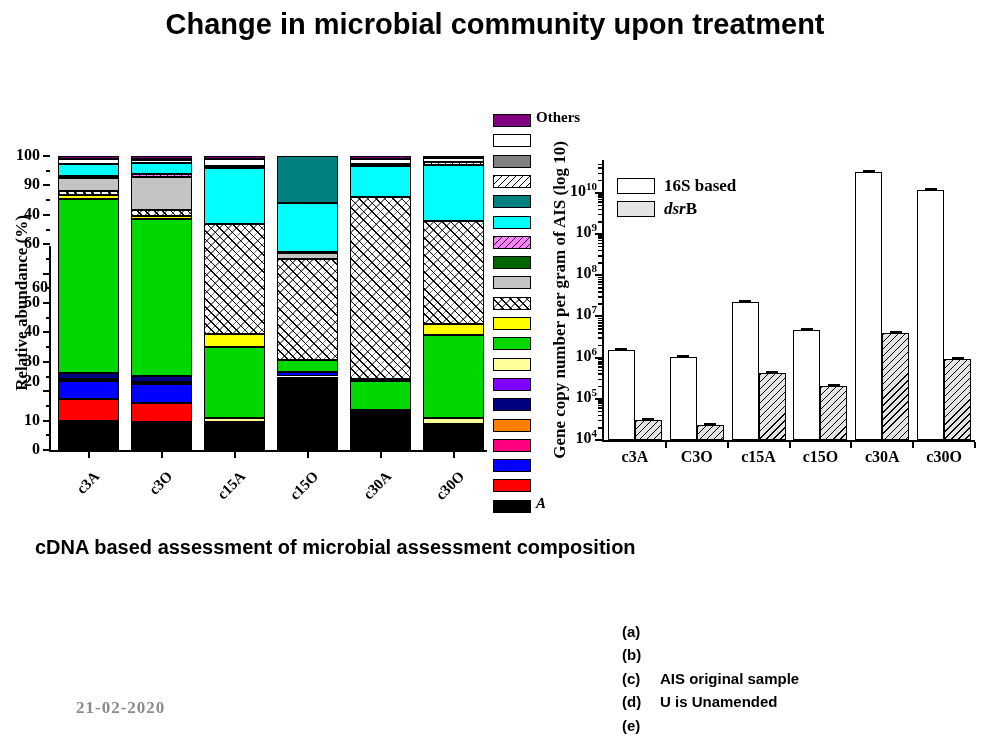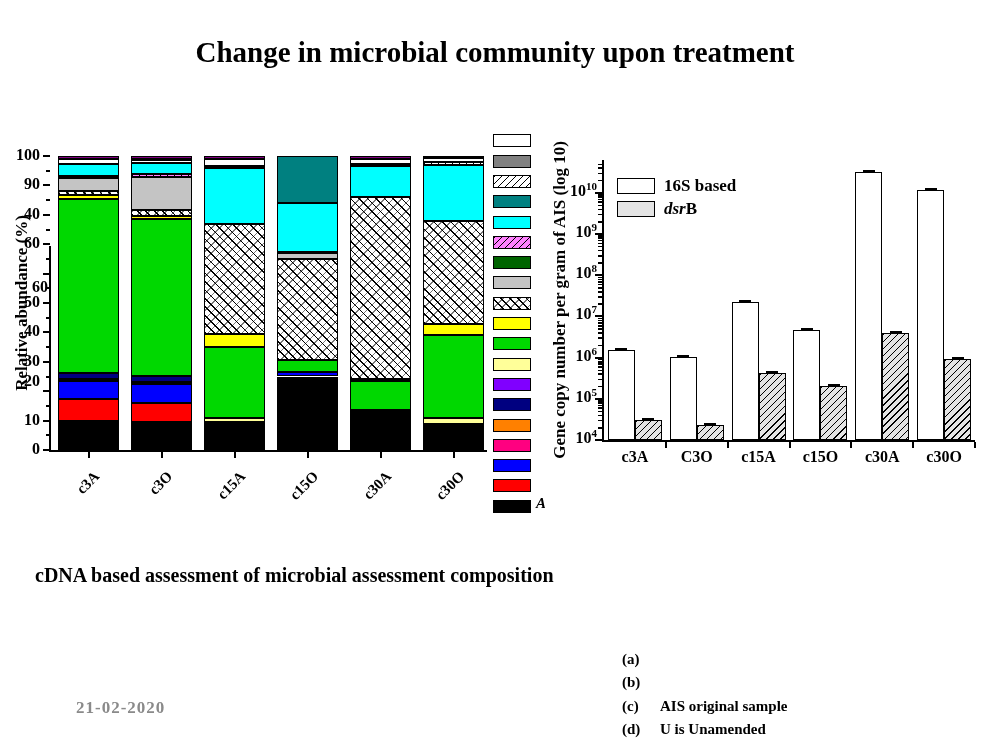--- a/index.html
+++ b/index.html
@@ -1,18 +1,18 @@
 <!DOCTYPE html>
 <html><head>
 <meta charset="utf-8">
 <style>
   html,body{margin:0;padding:0;background:#fff;}
   #slide{position:relative;width:990px;height:743px;background:#fff;overflow:hidden;
          font-family:"Liberation Serif", serif;}
-  .sans{font-family:Liberation Serif, serif;margin-top:28px;}
+  .sans{font-family:Liberation Sans, sans-serif;}
   #title{position:absolute;left:0;top:8px;width:100%;text-align:center;
          font-weight:bold;font-size:29px;color:#000;}
   #subtitle{position:absolute;left:35px;top:536px;font-weight:bold;font-size:20px;color:#000;}
   #date{position:absolute;left:76px;top:698px;font-weight:bold;font-size:17px;
         color:#8a8a8a;letter-spacing:1px;font-family:"Liberation Serif", serif;}
   #notes{position:absolute;left:622px;top:620px;width:365px;font-weight:bold;font-size:15px;}
   .note-row{display:flex;line-height:23.4px;}
   .note-key{width:38px;flex:none;}
   
   #stack-chart{position:absolute;left:0;top:100px;width:545px;height:430px;}
@@ -151,20 +151,24 @@
       <div class="seg" style="left: 423px; width: 61px; top: 223.58px; height: 11.76px; background-color: rgb(255, 255, 0);"></div>
       <div class="seg pat-cross" style="left: 423px; width: 61px; top: 120.68px; height: 102.9px; background-color: rgb(255, 255, 255);"></div>
       <div class="seg" style="left: 423px; width: 61px; top: 64.82px; height: 55.86px; background-color: rgb(0, 255, 255);"></div>
       <div class="seg pat-diag" style="left: 423px; width: 61px; top: 62.174px; height: 2.646px; background-color: rgb(255, 255, 255);"></div>
       <div class="seg" style="left: 423px; width: 61px; top: 58.352px; height: 3.822px; background-color: rgb(255, 255, 255);"></div>
       <div class="seg" style="left: 423px; width: 61px; top: 56px; height: 2.352px; background-color: rgb(128, 0, 128);"></div>
       <div class="tick" style="left: 452.5px; top: 352px; width: 2px; height: 6px;"></div>
       <div class="xcat" style="left: 415.5px; top: 368px; transform: rotate(-45deg); transform-origin: right top; text-align: right; width: 40px;">c30O</div>
     </div>
   <div id="legend-col">
+      <div style="position: absolute; left: 0px; top: 0px; height: 20px; width: 150px;">
+        <span class="sw" style="left: 5px; top: 2px; background-color: rgb(128, 0, 128);"></span>
+        <span class="legend-label">Others</span>
+      </div>
       <div style="position: absolute; left: 0px; top: 20.3px; height: 20px; width: 150px;">
         <span class="sw" style="left: 5px; top: 2px; background-color: rgb(255, 255, 255);"></span>
         <span class="legend-label"></span>
       </div>
       <div style="position: absolute; left: 0px; top: 40.6px; height: 20px; width: 150px;">
         <span class="sw" style="left: 5px; top: 2px; background-color: rgb(128, 128, 128);"></span>
         <span class="legend-label"></span>
       </div>
       <div style="position: absolute; left: 0px; top: 60.9px; height: 20px; width: 150px;">
         <span class="sw pat-diag" style="left: 5px; top: 2px; background-color: rgb(255, 255, 255);"></span>

